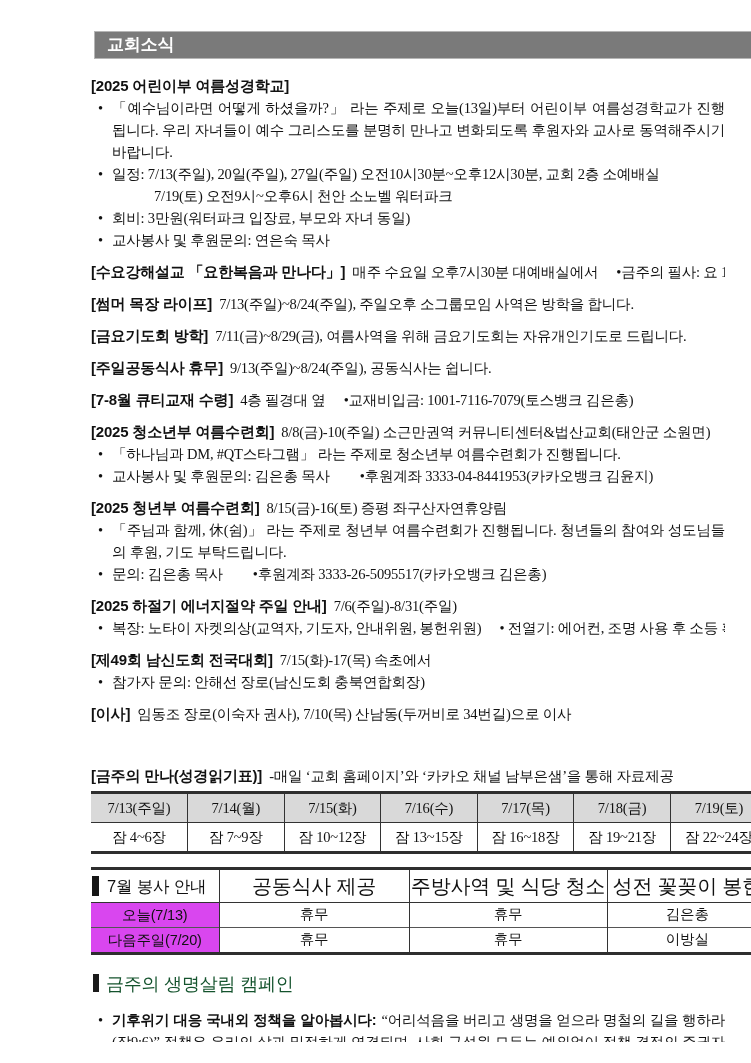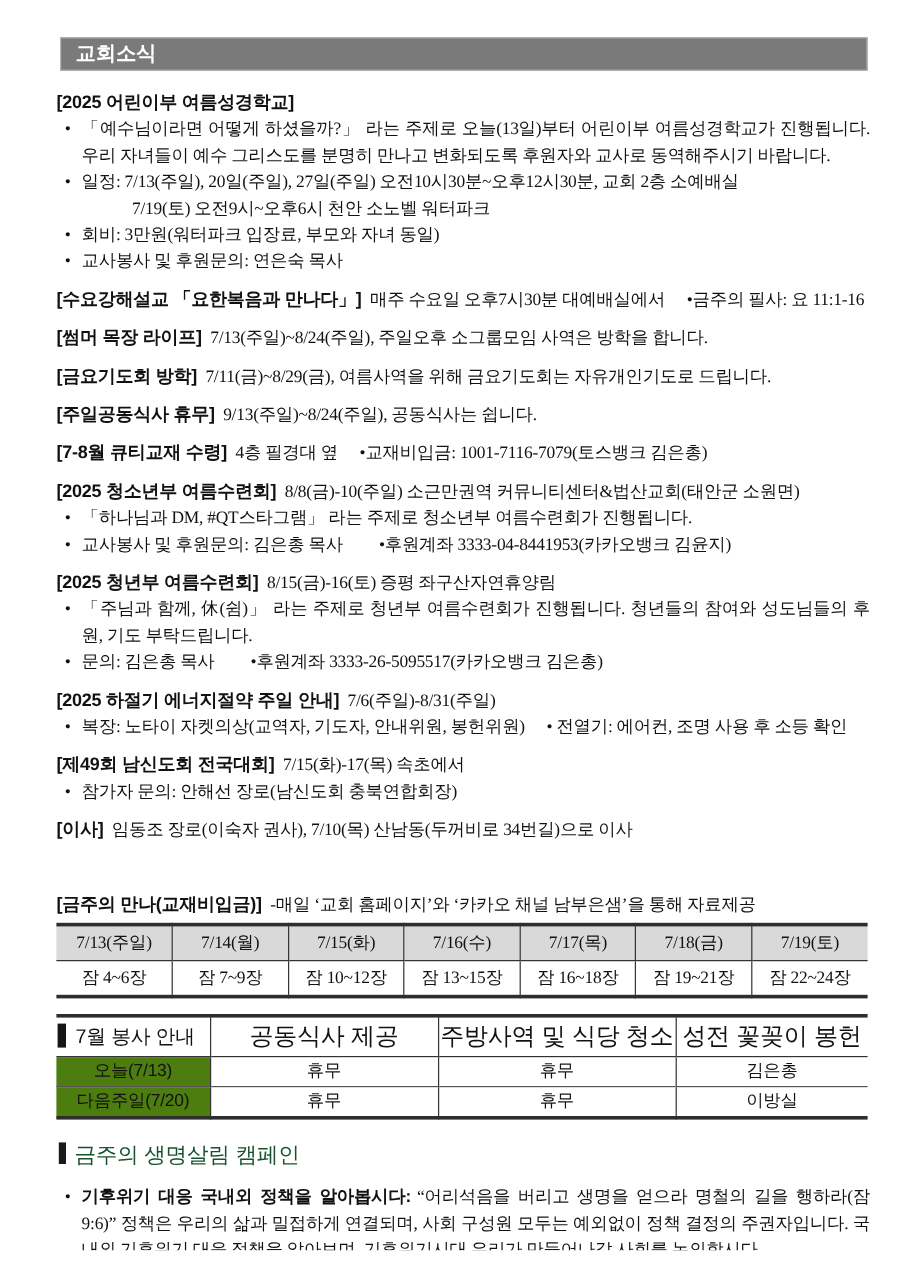--- a/index.html
+++ b/index.html
@@ -1,21 +1,21 @@
 <!DOCTYPE html>
 <html><head>
 <meta charset="utf-8">
 <style>
   html,body { margin:0; padding:0; background:#fff; }
   .page {
     position:relative; width:751px; height:1042px; overflow:hidden;
     background:#ffffff; color:#111;
     font-family:"Liberation Serif","DejaVu Serif",serif;
     font-size:14.5px; line-height:22px; letter-spacing:-0.2px;
-    box-sizing:border-box; padding-top:31px;
+    box-sizing:border-box; padding-top:31px;padding-left:44px;
   }
   .hdr-bar {
     margin-left:50px; width:673px; height:28px; box-sizing:border-box;
     background:#7a7a7a; border:1px solid #b5b5b5;
     color:#fff; font-family:"Liberation Sans","DejaVu Sans",sans-serif;
     font-weight:700; font-size:17px; line-height:26px; padding-left:12px;
   }
   .content { margin-left:47px; margin-right:26px; margin-top:16px; }
   .sec { margin-top:10px; }
   .sec.first { margin-top:0; }
@@ -39,23 +39,23 @@
   }
   .t1 td { height:26px; }
   .t1 th + th, .t1 td + td { border-left:1.5px solid #333; }
   .t2wrap { margin-top:13px; }
   .t2 { border-top:3px solid #2e2e2e; border-bottom:3px solid #2e2e2e; }
   .t2 th {
     font-family:"Liberation Sans","DejaVu Sans",sans-serif;
     font-weight:400; height:30px; border-bottom:1.5px solid #333; font-size:20px;
   }
   .t2 th.c0 { text-align:left; font-size:16.5px; }
-  .t2 td { height:20px; border-top:1.5px solid #555; }
+  .t2 td { height:20px; border-top:1.5px solid #555;font-family:Liberation Mono, monospace; }
   .t2 th + th, .t2 td + td { border-left:1.5px solid #333; }
-  .t2 td.lbl { background:#4d7c0f; font-family:"Liberation Sans","DejaVu Sans",sans-serif; }
+  .t2 td.lbl { background:#d946ef; font-family:"Liberation Sans","DejaVu Sans",sans-serif; }
   .bar-ic {
     display:inline-block; width:7px; height:20px; background:#161616;
     vertical-align:-4px; margin-right:8px;
   }
   .camp { margin-top:16px; }
   .camp-title {
     font-family:"Liberation Sans","DejaVu Sans",sans-serif;
     font-size:18px; color:#14532d; line-height:26px; margin-left:2px;
   }
   .camp-bar {
@@ -132,21 +132,21 @@
     <div class="sec">
       <div class="line"><span class="ttl">[제49회 남신도회 전국대회]</span><span>7/15(화)-17(목) 속초에서</span></div>
       <div class="bl line">참가자 문의: 안해선 장로(남신도회 충북연합회장)</div>
     </div>
 
     <div class="sec line">
       <span class="ttl">[이사]</span><span>임동조 장로(이숙자 권사), 7/10(목) 산남동(두꺼비로 34번길)으로 이사</span>
     </div>
 
     <div class="gap-manna">
-      <div class="line"><span class="ttl">[금주의 만나(교재비입금)]</span><span>-매일 ‘교회 홈페이지’와 ‘카카오 채널 남부은샘’을 통해 자료제공</span></div>
+      <div class="line"><span class="ttl">[금주의 만나(성경읽기표)]</span><span>-매일 ‘교회 홈페이지’와 ‘카카오 채널 남부은샘’을 통해 자료제공</span></div>
       <table class="t1">
         <tbody>
             <tr>
           <th>7/13(주일)</th>
           <th>7/14(월)</th>
           <th>7/15(화)</th>
           <th>7/16(수)</th>
           <th>7/17(목)</th>
           <th>7/18(금)</th>
           <th>7/19(토)</th>

